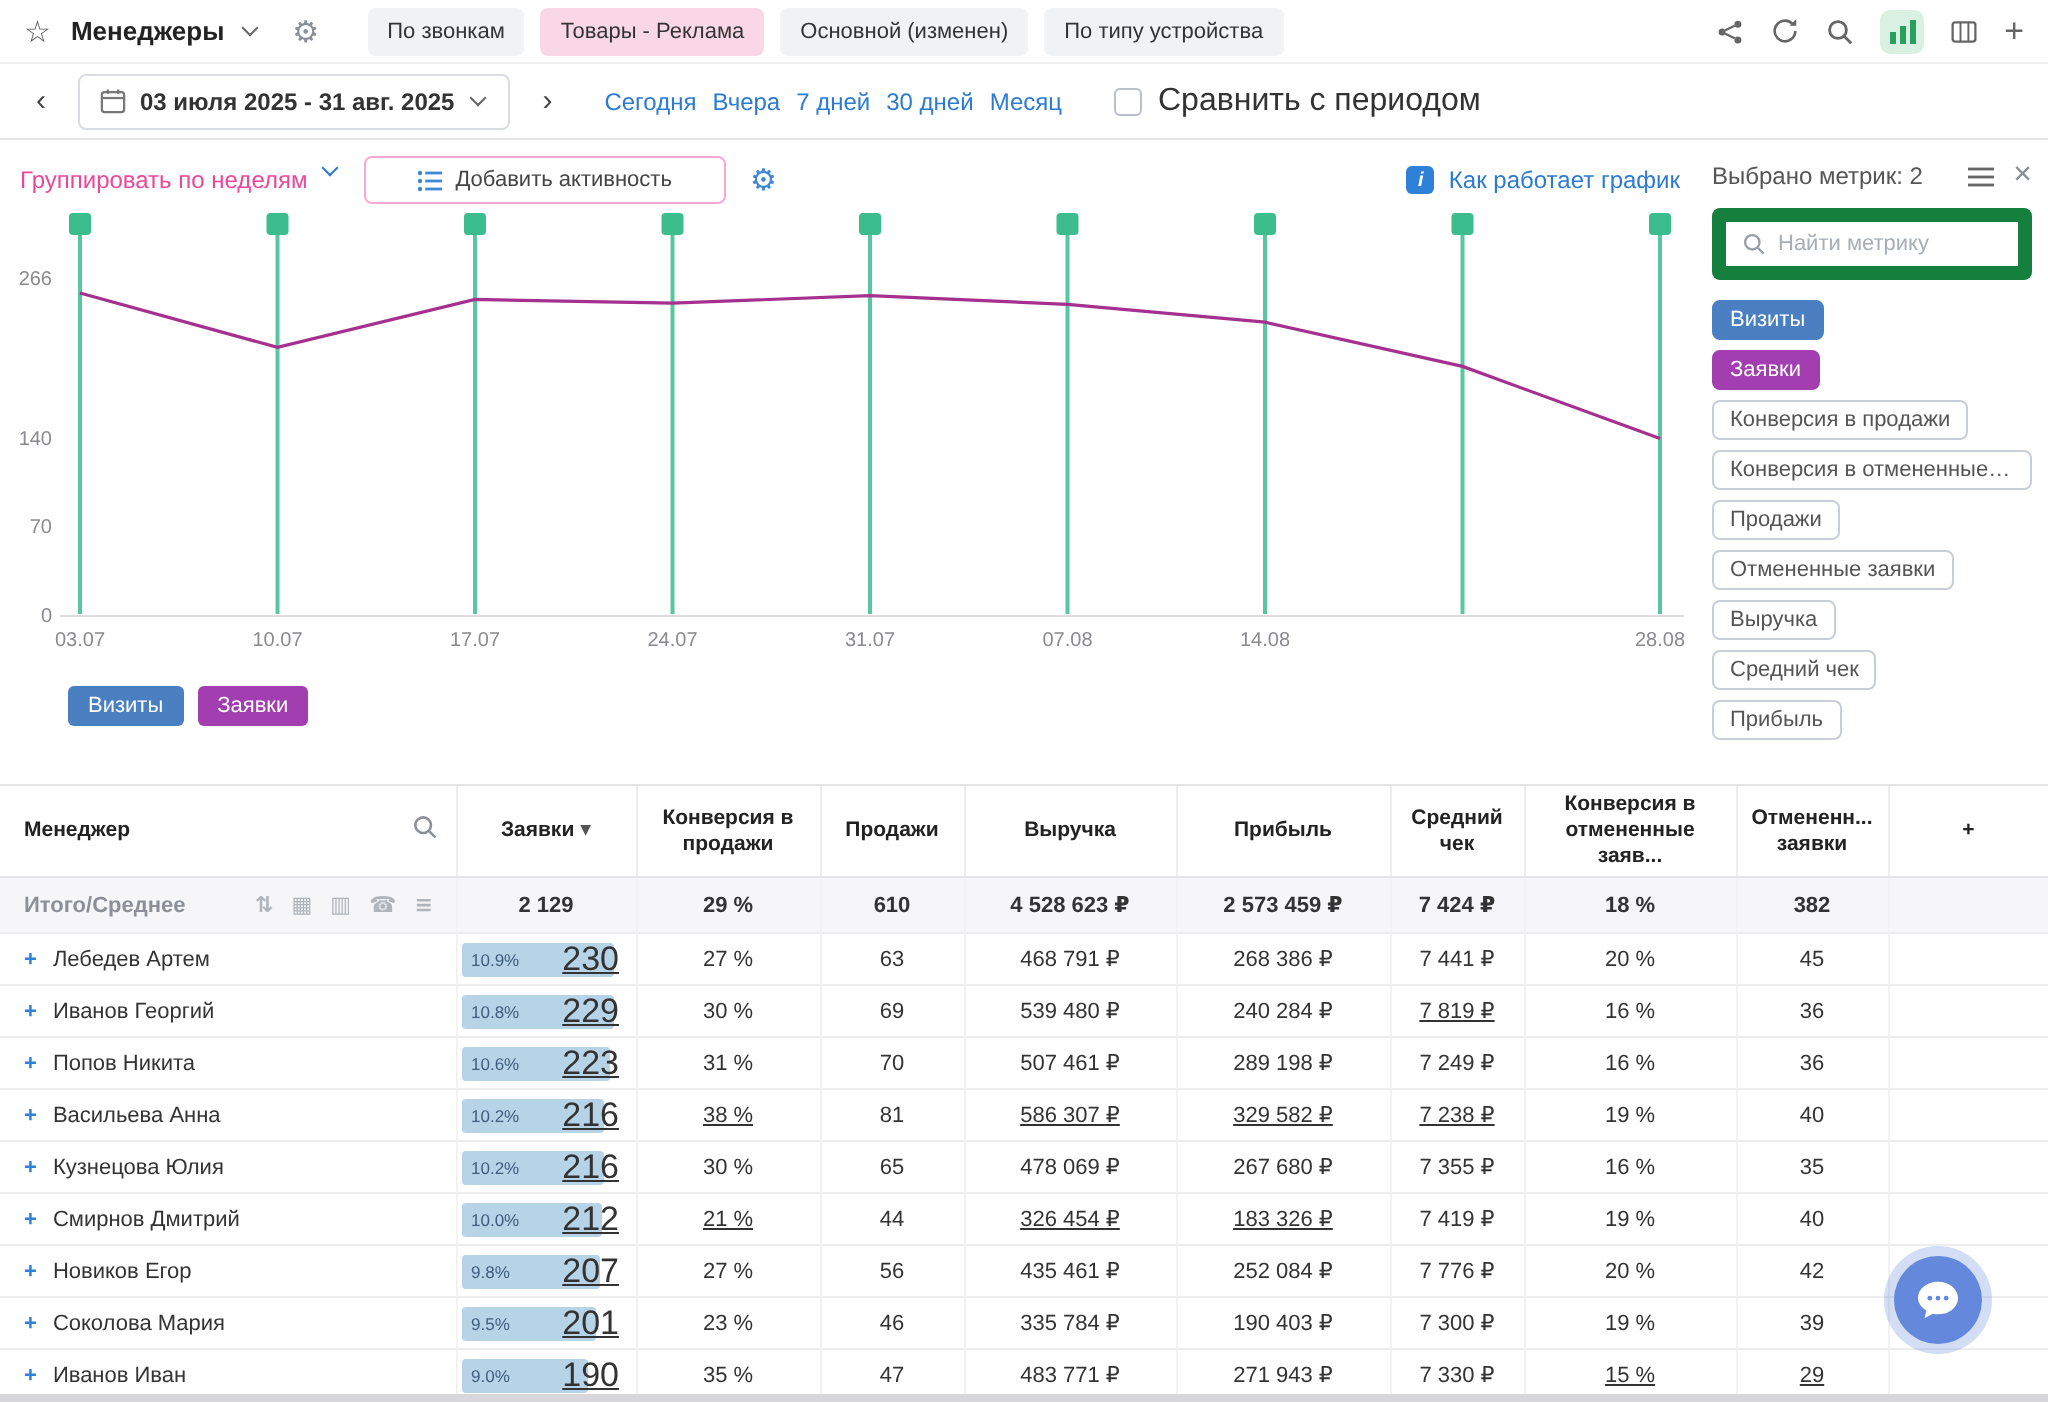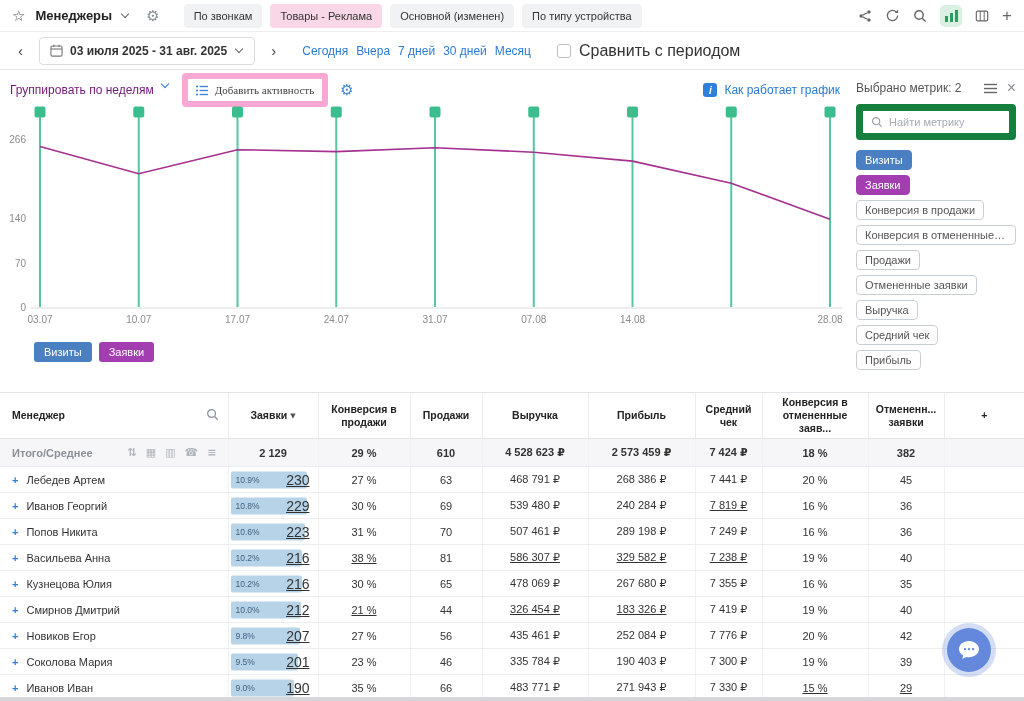--- a/index.html
+++ b/index.html
@@ -28,22 +28,22 @@
   .date-select { display:flex; align-items:center; gap:7px; border:1px solid #d9dce1; border-radius:4px; padding:6px 10px; font-size:12px; font-weight:bold; color:#333; cursor:pointer; }
   .presets { display:flex; gap:8px; margin-left:10px; }
   .preset { font-size:12px; color:#2b7bd3; cursor:pointer; }
   .compare { display:flex; align-items:center; gap:8px; margin-left:16px; font-size:16px; cursor:pointer; }
   .checkbox { width:14px; height:14px; border:1px solid #b9bec7; border-radius:3px; background:#fff; }
 
   
   .main { display:flex; padding-top:6px; }
   .chart-col { width:856px; }
   .controls { display:flex; align-items:center; gap:12px; height:28px; padding-left:10px; }
-  .group-by { display:flex; align-items:flex-start; gap:6px; font-size:12px; color:#701a75; cursor:pointer; }
-  .add-activity { display:flex; align-items:center; gap:7px; font-size:11px; color:#444; border:6px solid #f9a8d4; border-radius:4px; padding:5px 8px; cursor:pointer;font-family:Liberation Serif, serif; }
+  .group-by { display:flex; align-items:flex-start; gap:6px; font-size:12px; color:#ec4899; cursor:pointer; }
+  .add-activity { display:flex; align-items:center; gap:7px; font-size:11px; color:#444; border:1px solid #f9a8d4; border-radius:4px; padding:5px 26px; cursor:pointer; }
   .gear-blue { font-size:15px; color:#3f87d8; cursor:pointer; }
   .how { margin-left:auto; display:flex; align-items:center; gap:7px; font-size:12px; color:#2b7bd3; padding-right:16px; cursor:pointer; }
   .info-badge { width:14px; height:14px; border-radius:3px; background:#2f80d8; color:#fff; font-size:10px; font-weight:bold; font-style:italic; display:flex; align-items:center; justify-content:center; }
   .legend { display:flex; gap:7px; padding-left:34px; margin-top:2px; }
   .legend-chip { font-size:11px; color:#fff; border-radius:3px; padding:4px 10px; cursor:pointer; }
 
   .metrics-panel { width:168px; font-size:11px; padding-right:8px; }
   .mp-head { display:flex; align-items:center; gap:10px; font-size:12px; color:#555; margin:4px 0 8px; }
   .mp-list { margin-left:auto; cursor:pointer; display:flex; }
   .mp-close { font-size:16px; color:#8a8f98; line-height:1; cursor:pointer; }
@@ -65,21 +65,21 @@
   .mtable td:first-child { border-left:none; text-align:left; padding-left:12px; }
   tr.totals td { background:#f6f6f8; font-weight:bold; height:28px; }
   tr.totals td:first-child { font-weight:bold; color:#8a8f98; }
   .totals-flex { display:flex; align-items:center; }
   .totals-icons { margin-left:auto; display:flex; gap:9px; color:#b0b4bb; font-size:11px; padding-right:6px; }
   .totals-icons span { cursor:pointer; }
   .expander { color:#2f80d8; font-weight:bold; margin-right:8px; cursor:pointer; }
   .lead-cell { position:relative; }
   .lead-bar { position:absolute; left:2px; top:50%; transform:translateY(-50%); height:17px; background:#b7d3e8; border-radius:2px; }
   .lead-pct { position:absolute; left:7px; top:50%; transform:translateY(-50%); font-size:8.5px; color:#3e5e7e; }
-  .lead-val { position:absolute; right:8px; top:50%; transform:translateY(-50%); font-size:14px; }
+  .lead-val { position:absolute; right:8px; top:50%; transform:translateY(-50%); font-size:17px; }
   .u { text-decoration:underline; }
 
   
   .fab { position:absolute; right:28px; bottom:24px; width:54px; height:54px; border-radius:50%; background:rgba(109,142,219,0.3); display:flex; align-items:center; justify-content:center; cursor:pointer; }
   .fab-inner { width:44px; height:44px; border-radius:50%; background:#6488dc; display:flex; align-items:center; justify-content:center; }
   .bottom-strip { position:absolute; left:0; bottom:0; width:100%; height:4px; background:#d7d7db; }
 </style>
 </head>
 <body>
 
@@ -459,21 +459,21 @@
           <td></td>
         </tr>
         <tr>
           <td><span class="expander">+</span><span>Иванов Иван</span></td>
           <td class="lead-cell">
             <div class="lead-bar" style="width: 63px;"></div>
             <span class="lead-pct">9.0%</span>
             <span class="lead-val u">190</span>
           </td>
           <td><span>35 %</span></td>
-          <td><span>66</span></td>
+          <td><span>47</span></td>
           <td><span>483 771 ₽</span></td>
           <td><span>271 943 ₽</span></td>
           <td><span>7 330 ₽</span></td>
           <td><span class="u">15 %</span></td>
           <td><span class="u">29</span></td>
           <td></td>
         </tr>
         <tr>
           <td><span class="expander">+</span><span>Петров Михаил</span></td>
           <td class="lead-cell">

